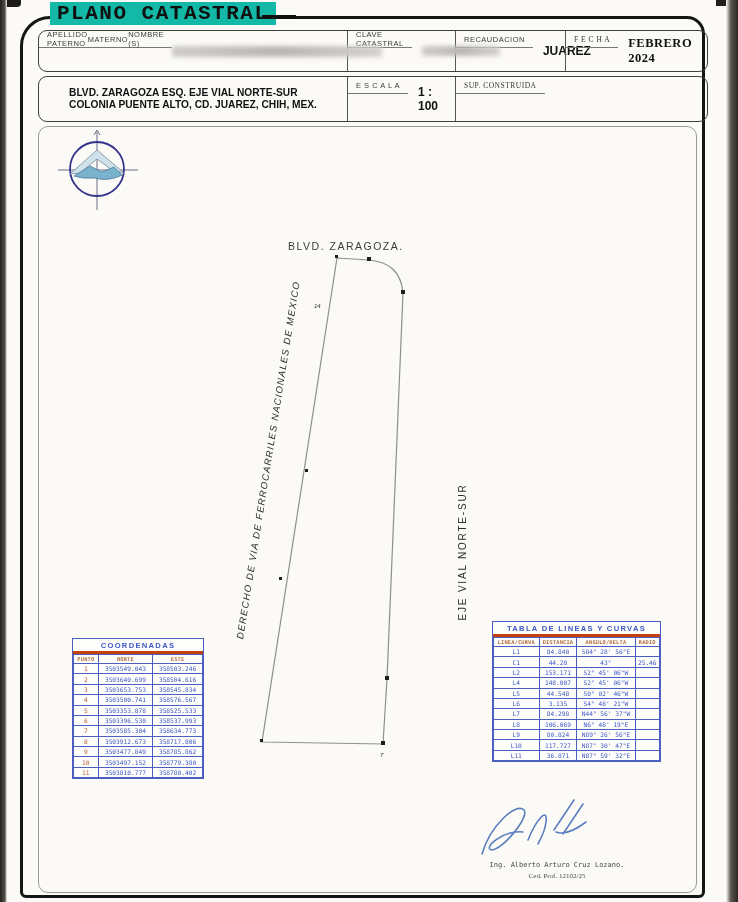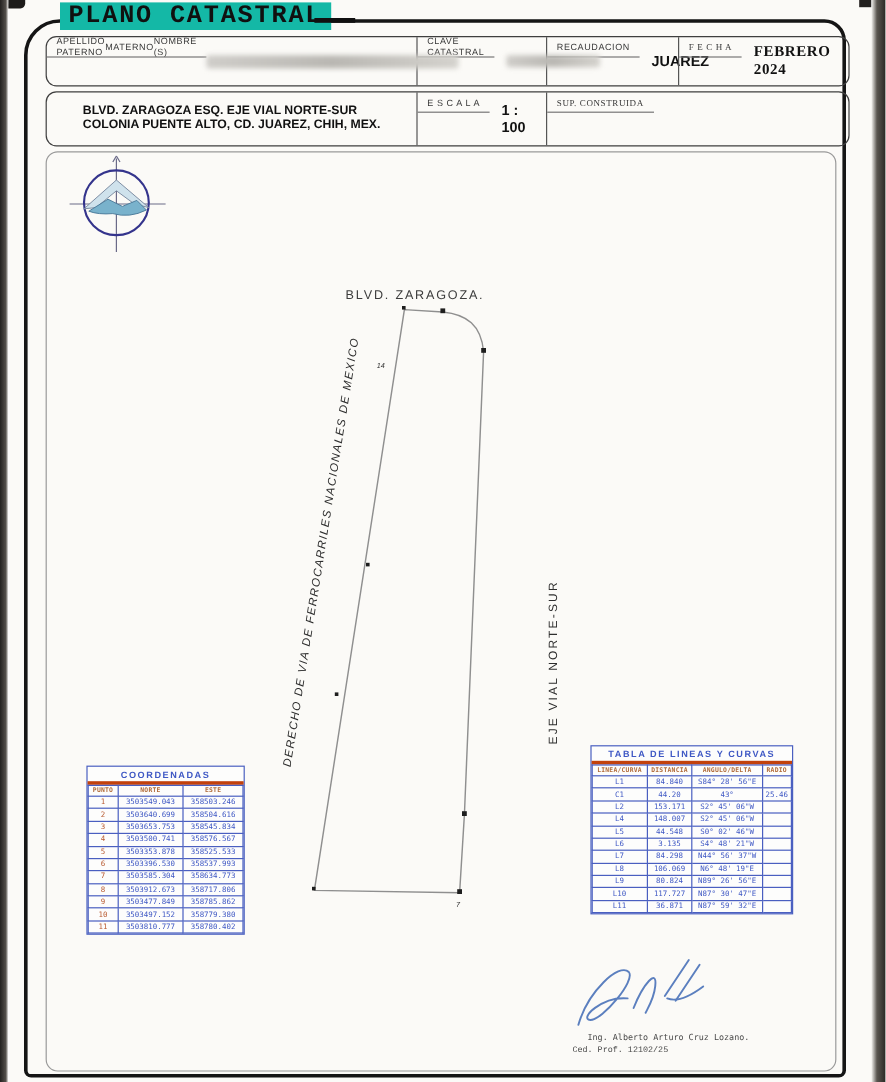--- a/index.html
+++ b/index.html
@@ -71,22 +71,22 @@
   .btable th{font-size:5.3px;color:#b06a38;font-weight:bold;border:1px solid #4a5fc0;
     padding:1px 1px;letter-spacing:.2px;}
   .btable td{font-size:6.2px;color:#3f58c4;border:1px solid #4a5fc0;text-align:center;
     padding:1.2px 1px;white-space:nowrap;}
   .coords{left:72px;top:638px;width:130px;}
   .coords td:first-child{color:#b85a30;}
   .lineas{left:492px;top:621px;width:167px;}
 
   .firma-name{position:absolute;left:462px;top:861px;width:190px;text-align:center;
     font-size:7px;color:#4a4a4a;font-family:"DejaVu Sans Mono", monospace;}
-  .firma-ced{position:absolute;left:477px;top:872px;width:190px;
-    font-size:7px;color:#4a4a4a;font-family:Liberation Mono, monospace;}
+  .firma-ced{position:absolute;left:462px;top:872px;width:190px;text-align:center;
+    font-size:7px;color:#4a4a4a;font-family:Liberation Serif, serif;}
 </style>
 </head>
 <body>
 
 <div class="scan-edge-left"></div>
 <div class="scan-edge-right"></div>
 <div class="scan-blob-tl"></div>
 <div class="scan-blob-tr"></div>
 
 <div class="outer-frame"></div>

